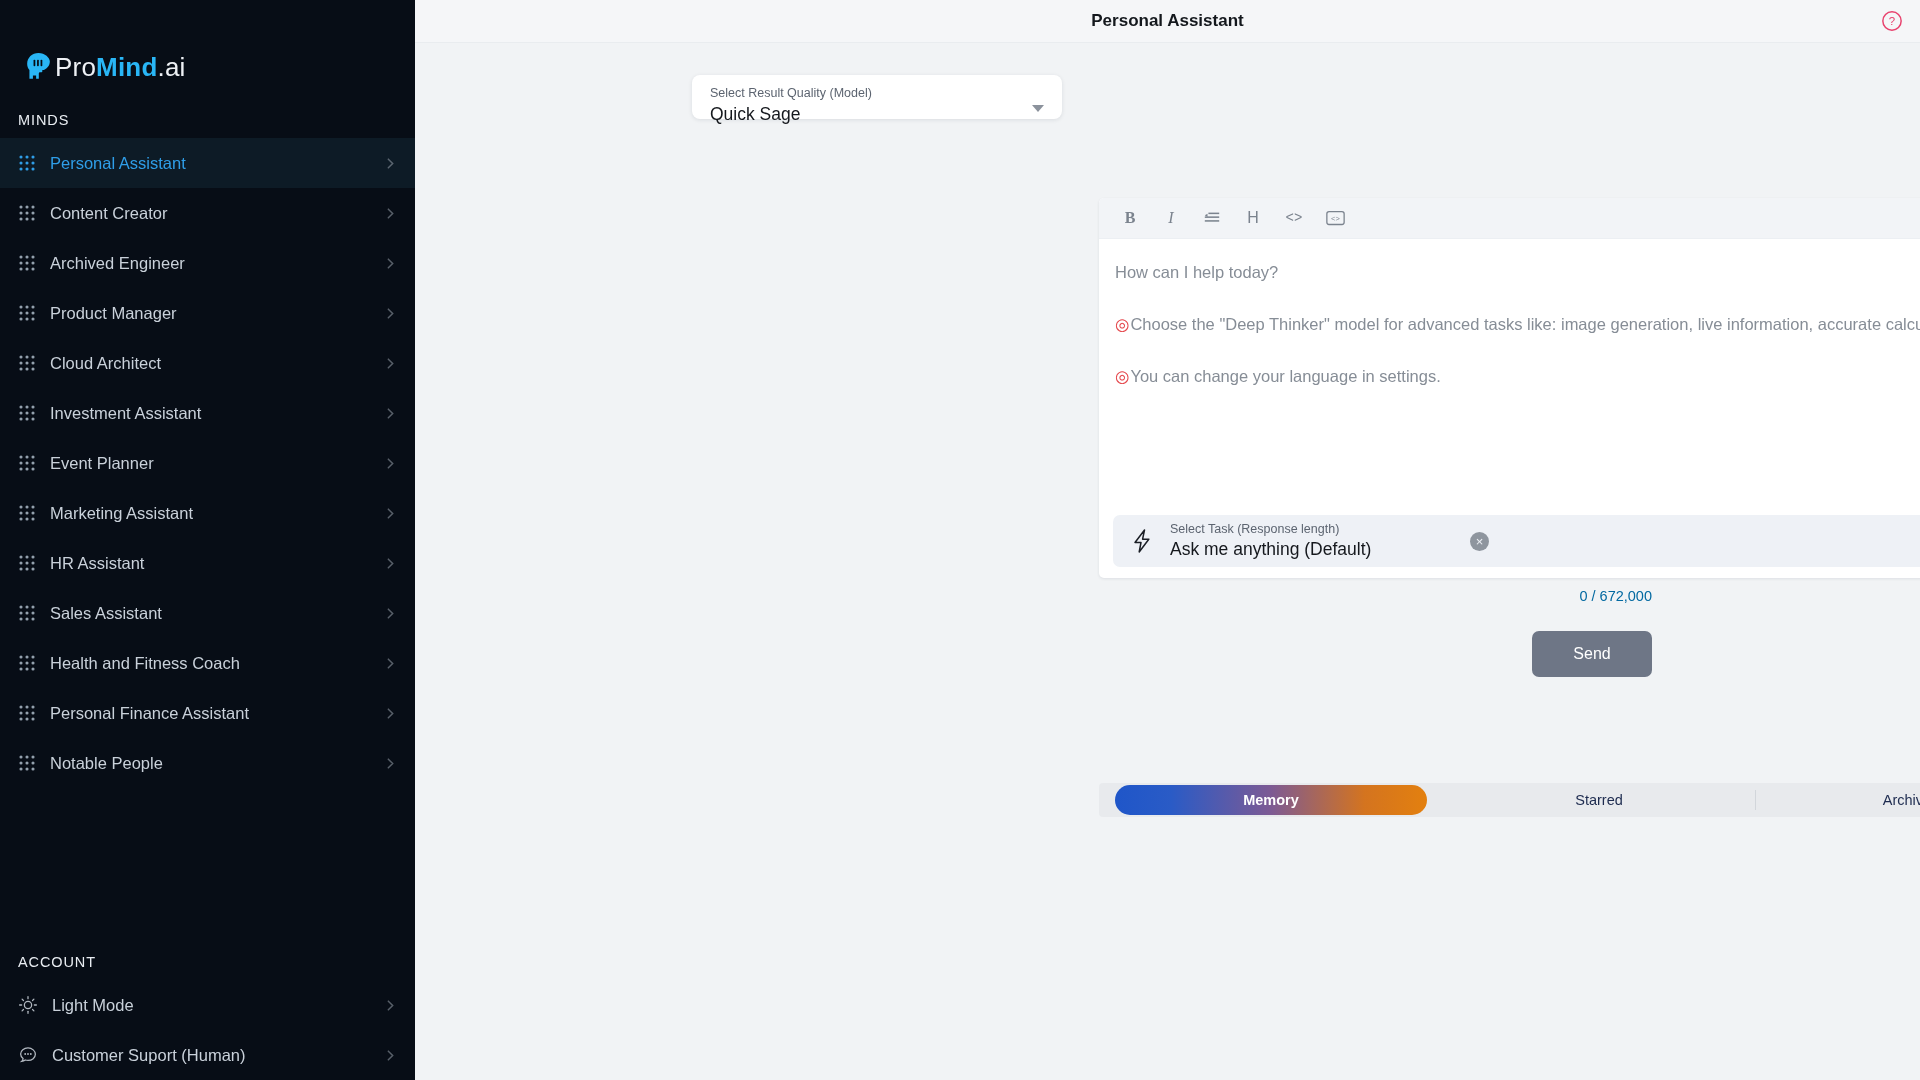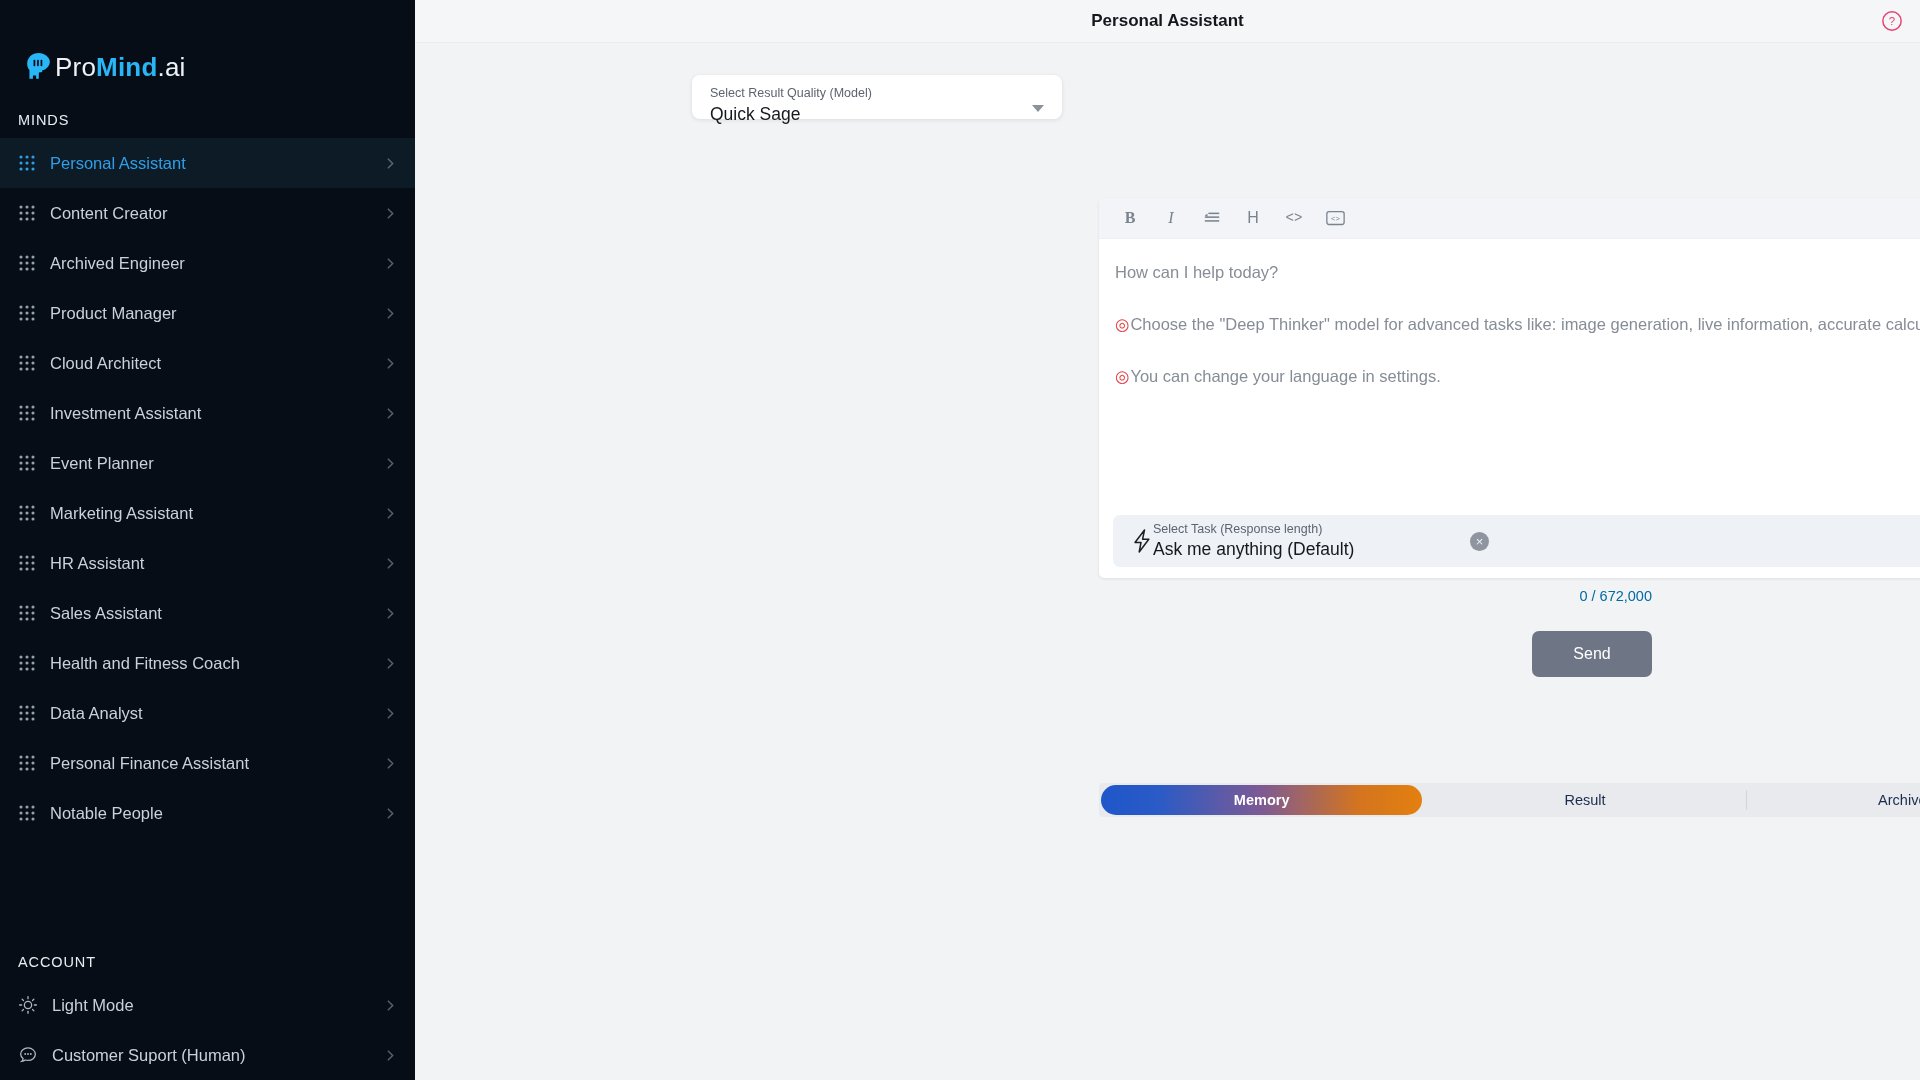--- a/index.html
+++ b/index.html
@@ -114,21 +114,21 @@
   .editor-body { padding: 22px 22px 0 16px; }
   .ed-line { font-size: 16.5px; color: #868d96; line-height: 1.45; margin-bottom: 28px; }
   .ed-line .bullet { color: #e5484d; margin-right: 1px; }
 
   .task-card {
     position: absolute; left: 14px; right: 14px; bottom: 11px;
     height: 52px; background: #eef1f6; border-radius: 7px;
     display: flex; align-items: center; padding: 0 14px 0 18px;
   }
   .task-card .bolt { width: 22px; height: 24px; flex: 0 0 22px; }
-  .task-texts { flex: 1; }
+  .task-texts { margin-left: 17px; flex: 1; }
   .task-card .clear {
     width: 19px; height: 19px; border-radius: 50%;
     background: #8e959e; color: #eef1f6;
     display: flex; align-items: center; justify-content: center;
     font-size: 13px; line-height: 1; cursor: pointer;
     margin-right: 550px;
   }
 
   .counter {
     position: absolute; right: 268px; top: 545px;
@@ -151,21 +151,21 @@
   .tab {
     flex: 1; height: 34px;
     display: flex; align-items: center; justify-content: center;
     font-size: 14.5px; color: #1d2b4f; cursor: pointer;
     position: relative;
   }
   .tab.active {
     color: #fff; font-weight: 600;
     background: linear-gradient(90deg, #1f56c9 0%, #2a5bc6 18%, #7d5a94 50%, #d4741f 80%, #e3800f 100%);
     border-radius: 17px;
-    height: 30px; margin: 2px;
+    height: 30px; margin: 16px;
   }
   .tab.divider::before {
     content: ""; position: absolute; left: 0; top: 7px;
     width: 1px; height: 20px; background: #d2d6db;
   }
 </style>
 </head>
 <body>
 
 <div class="app">
@@ -363,37 +363,20 @@
             <circle cx="9" cy="3" r="1.55" fill="#93a0ad"></circle>
             <circle cx="15" cy="3" r="1.55" fill="#93a0ad"></circle>
             <circle cx="3" cy="9" r="1.55" fill="#93a0ad"></circle>
             <circle cx="9" cy="9" r="1.55" fill="#93a0ad"></circle>
             <circle cx="15" cy="9" r="1.55" fill="#93a0ad"></circle>
             <circle cx="3" cy="15" r="1.55" fill="#93a0ad"></circle>
             <circle cx="9" cy="15" r="1.55" fill="#93a0ad"></circle>
             <circle cx="15" cy="15" r="1.55" fill="#93a0ad"></circle>
           </svg>
           <span class="lbl">Health and Fitness Coach</span>
-          <svg class="chev" viewBox="0 0 12 12">
-            <path d="M4 2 L8 6 L4 10" fill="none" stroke="#9aa3ad" stroke-width="1.4" stroke-linecap="round"></path>
-          </svg>
-        </div>
-        <div class="nav-item">
-          <svg class="dots" viewBox="0 0 18 18">
-            <circle cx="3" cy="3" r="1.55" fill="#93a0ad"></circle>
-            <circle cx="9" cy="3" r="1.55" fill="#93a0ad"></circle>
-            <circle cx="15" cy="3" r="1.55" fill="#93a0ad"></circle>
-            <circle cx="3" cy="9" r="1.55" fill="#93a0ad"></circle>
-            <circle cx="9" cy="9" r="1.55" fill="#93a0ad"></circle>
-            <circle cx="15" cy="9" r="1.55" fill="#93a0ad"></circle>
-            <circle cx="3" cy="15" r="1.55" fill="#93a0ad"></circle>
-            <circle cx="9" cy="15" r="1.55" fill="#93a0ad"></circle>
-            <circle cx="15" cy="15" r="1.55" fill="#93a0ad"></circle>
-          </svg>
-          <span class="lbl">Data Analyst</span>
           <svg class="chev" viewBox="0 0 12 12">
             <path d="M4 2 L8 6 L4 10" fill="none" stroke="#9aa3ad" stroke-width="1.4" stroke-linecap="round"></path>
           </svg>
         </div>
         <div class="nav-item">
           <svg class="dots" viewBox="0 0 18 18">
             <circle cx="3" cy="3" r="1.55" fill="#93a0ad"></circle>
             <circle cx="9" cy="3" r="1.55" fill="#93a0ad"></circle>
             <circle cx="15" cy="3" r="1.55" fill="#93a0ad"></circle>
             <circle cx="3" cy="9" r="1.55" fill="#93a0ad"></circle>
@@ -525,18 +508,18 @@
           </div>
           <div class="clear">×</div>
         </div>
       </div>
 
       <div class="counter">0 / 672,000</div>
       <button class="send-btn">Send</button>
 
       <div class="tabs" id="tabs">
           <div class="tab active">Memory</div>
-          <div class="tab">Result</div>
+          <div class="tab">Starred</div>
           <div class="tab divider">Archived</div>
         </div>
     </div>
   </main>
 </div>
 
 </body></html>

